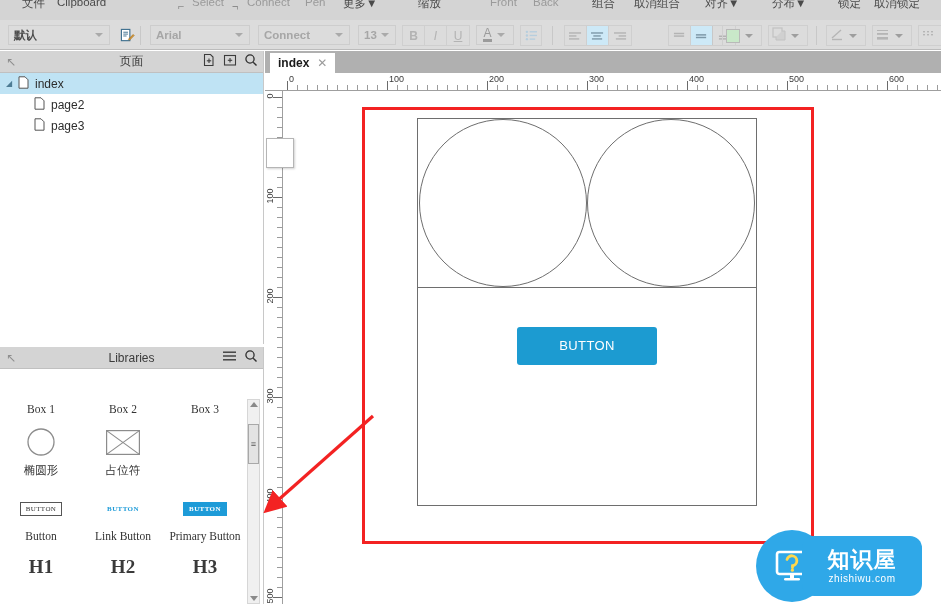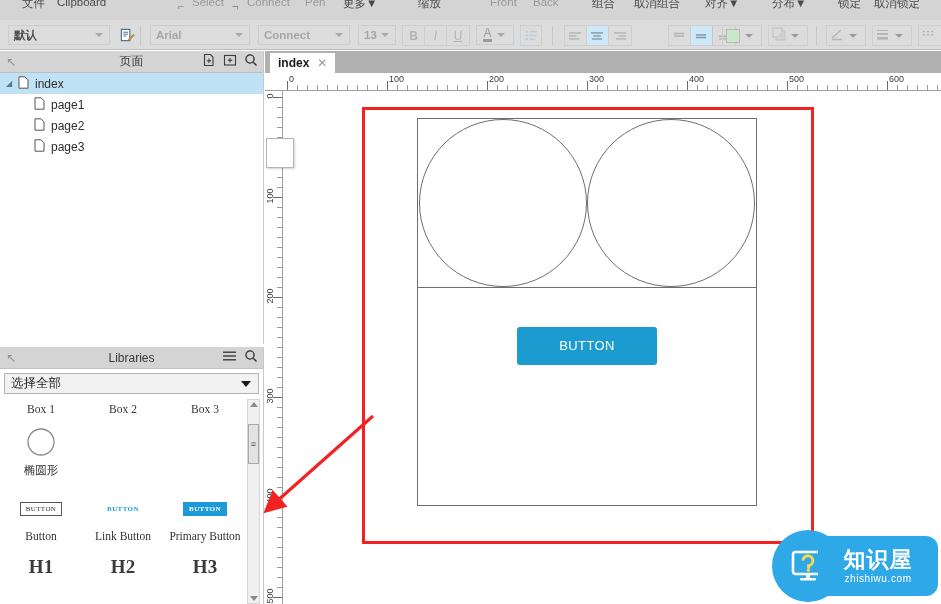--- a/index.html
+++ b/index.html
@@ -251,21 +251,21 @@
     color: #ffffff; font-size: 13px;
     display: flex; align-items: center; justify-content: center;
     letter-spacing: 0.4px;
   }
 
   
   .arrow-svg { position: absolute; left: 255px; top: 410px; pointer-events: none; }
 
   
   .watermark {
-    position: absolute; left: 772px; top: 530px; width: 166px; height: 72px;
+    position: absolute; left: 756px; top: 530px; width: 166px; height: 72px;
   }
   .wm-circle {
     position: absolute; left: 0; top: 0; width: 72px; height: 72px;
     border-radius: 50%; background: #2fa8e8;
     display: flex; align-items: center; justify-content: center;
   }
   .wm-pill {
     position: absolute; left: 46px; top: 6px; width: 120px; height: 60px;
     background: #2fa8e8; border-radius: 12px;
     display: flex; flex-direction: column; align-items: center; justify-content: center;
@@ -491,29 +491,20 @@
       <div class="tree-row selected">
         <span class="twisty">◢</span>
         <span>
           <svg width="11" height="13" viewBox="0 0 11 13" aria-hidden="true">
             <path d="M1 0.8 h6 l3 3 v8.4 h-9 z" fill="#ffffff" stroke="#555" stroke-width="1"></path>
           </svg>
         </span>
         <span class="fname">index</span>
       </div>
 
-      <div class="tree-row">
-        <span class="indent" style="width:28px"></span>
-        <span>
-          <svg width="11" height="13" viewBox="0 0 11 13" aria-hidden="true">
-            <path d="M1 0.8 h6 l3 3 v8.4 h-9 z" fill="#ffffff" stroke="#555" stroke-width="1"></path>
-          </svg>
-        </span>
-        <span class="fname">page1</span>
-      </div>
 
       <div class="tree-row">
         <span class="indent" style="width:28px"></span>
         <span>
           <svg width="11" height="13" viewBox="0 0 11 13" aria-hidden="true">
             <path d="M1 0.8 h6 l3 3 v8.4 h-9 z" fill="#ffffff" stroke="#555" stroke-width="1"></path>
           </svg>
         </span>
         <span class="fname">page2</span>
       </div>
@@ -544,24 +535,20 @@
         </span>
         <span class="pi">
           <svg width="14" height="14" viewBox="0 0 14 14" aria-hidden="true">
             <circle cx="6" cy="6" r="4.1" fill="none" stroke="#2f2f2f" stroke-width="1.3"></circle>
             <line x1="9.2" y1="9.2" x2="12.5" y2="12.5" stroke="#2f2f2f" stroke-width="1.4"></line>
           </svg>
         </span>
       </span>
     </div>
 
-    <div class="lib-select">
-      <span>选择全部</span>
-      <span class="caret3"></span>
-    </div>
 
     <div class="lib-grid">
 
       <div class="lib-rowlabels" style="margin-top:4px;">
         <div class="lib-cell">
           <div class="lbl">Box 1</div>
         </div>
         <div class="lib-cell">
           <div class="lbl">Box 2</div>
         </div>
@@ -571,20 +558,30 @@
       </div>
 
       <div class="lib-rowlabels" style="margin-top:6px;">
         <div class="lib-cell">
           <div class="glyph">
             <svg width="30" height="30" viewBox="0 0 30 30" aria-hidden="true">
               <circle cx="15" cy="15" r="13" fill="none" stroke="#8c8c8c" stroke-width="1.3"></circle>
             </svg>
           </div>
           <div class="lbl">椭圆形</div>
+        </div>
+        <div class="lib-cell">
+          <div class="glyph">
+            <svg width="34" height="25" viewBox="0 0 34 25" aria-hidden="true">
+              <rect x="0.6" y="0.6" width="32.8" height="23.8" fill="none" stroke="#8c8c8c" stroke-width="1.2"></rect>
+              <line x1="0.6" y1="0.6" x2="33.4" y2="24.4" stroke="#8c8c8c" stroke-width="1.1"></line>
+              <line x1="33.4" y1="0.6" x2="0.6" y2="24.4" stroke="#8c8c8c" stroke-width="1.1"></line>
+            </svg>
+          </div>
+          <div class="lbl">占位符</div>
         </div>
       </div>
 
       <div class="lib-rowlabels" style="margin-top:10px;">
         <div class="lib-cell">
           <div class="glyph">
             <div style="border:1px solid #555;padding:2px 5px;font-size:7px;color:#333;letter-spacing:0.4px;">BUTTON</div>
           </div>
           <div class="lbl">Button</div>
         </div>

